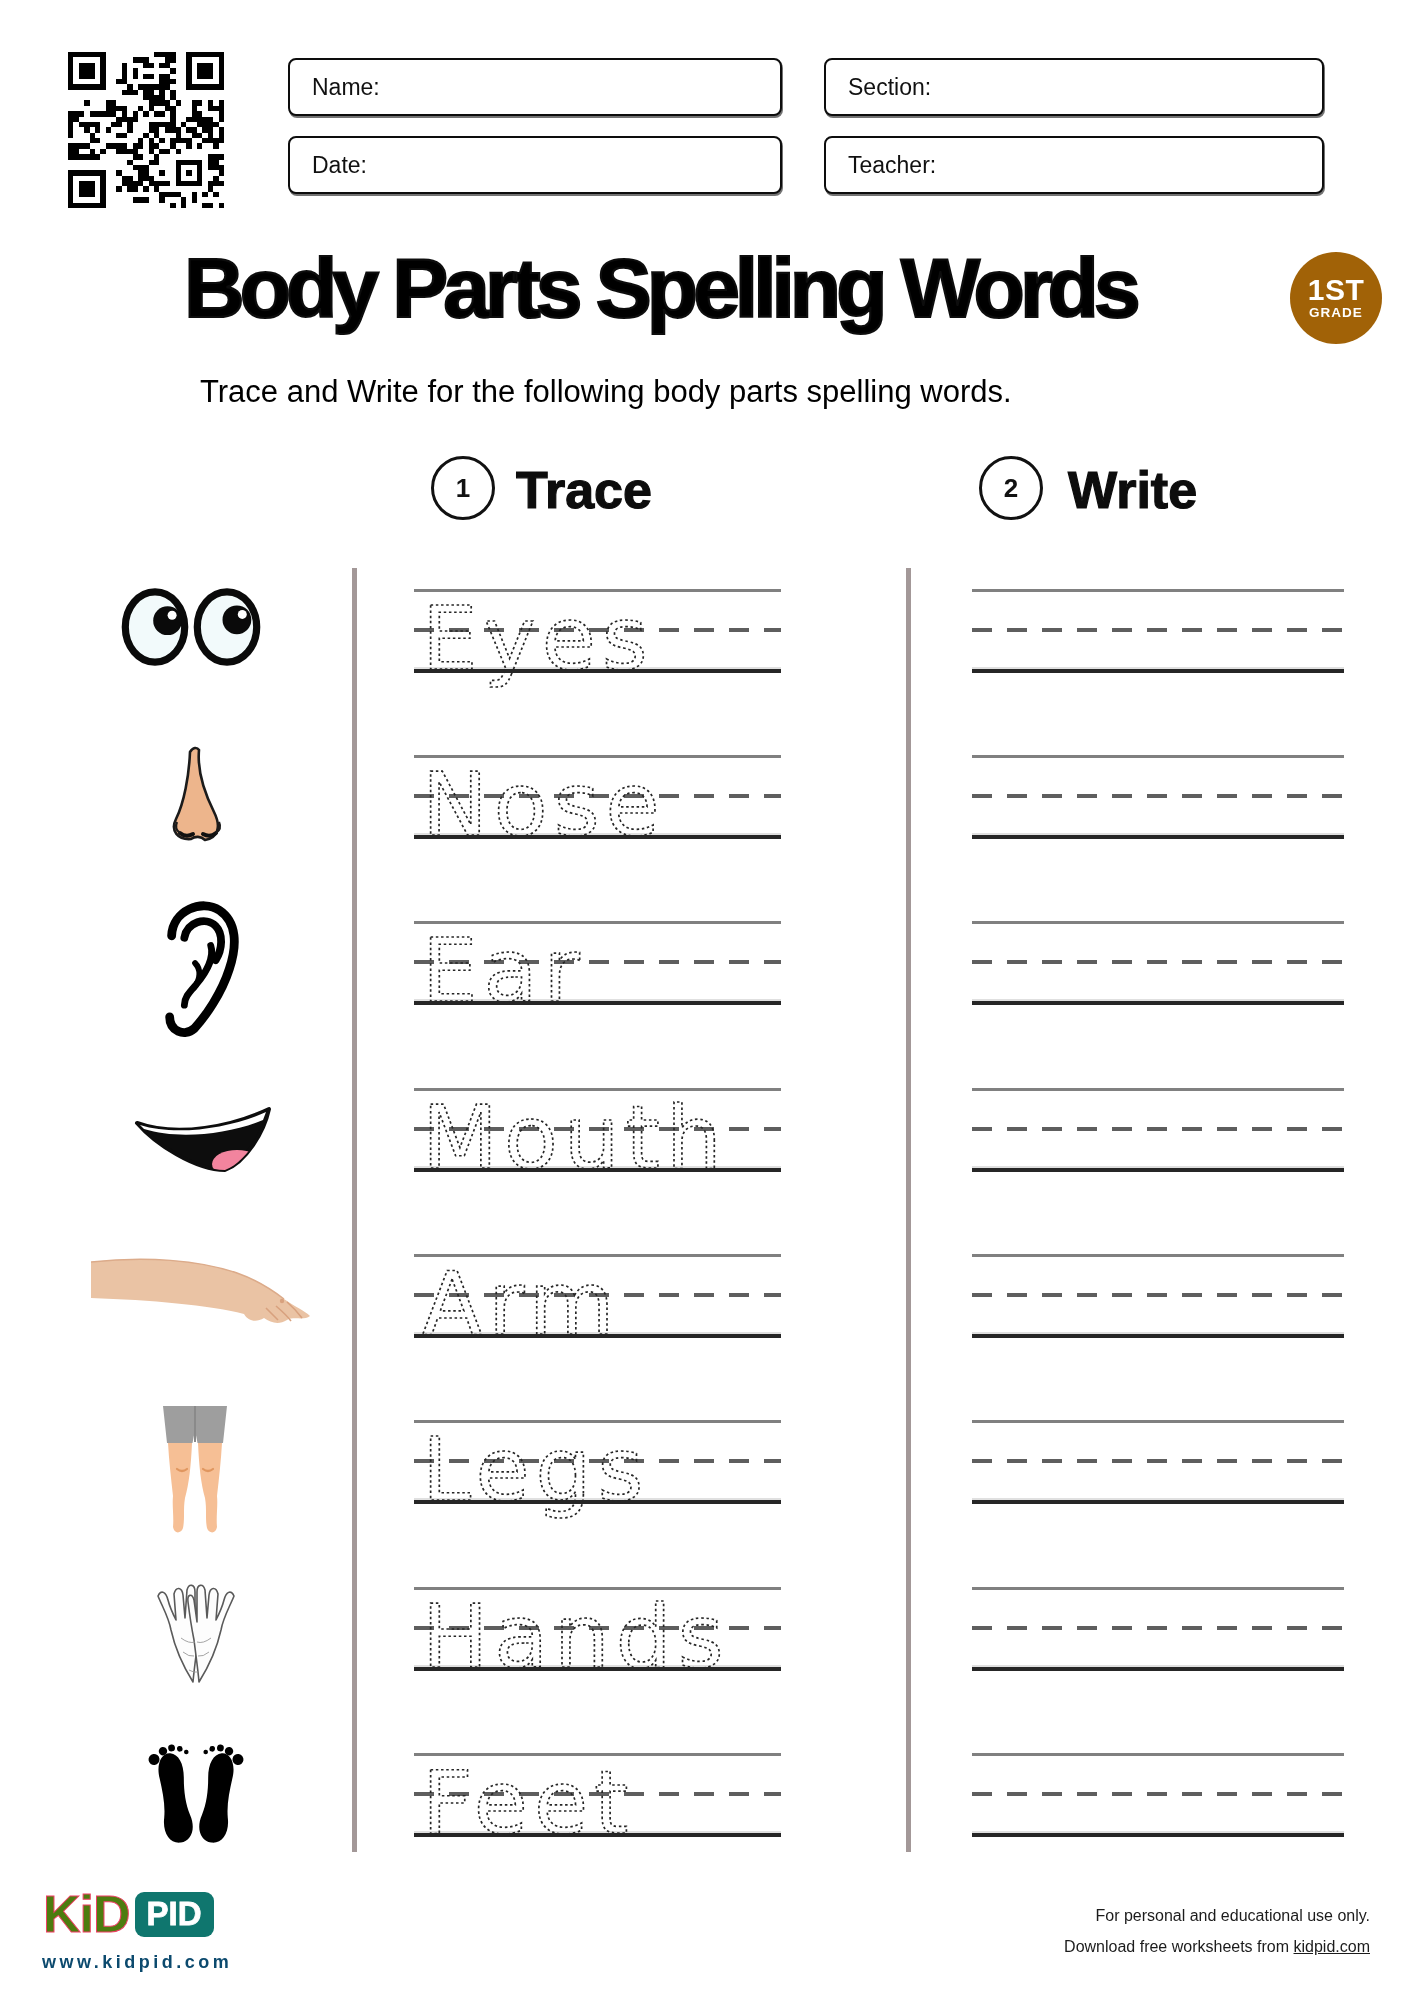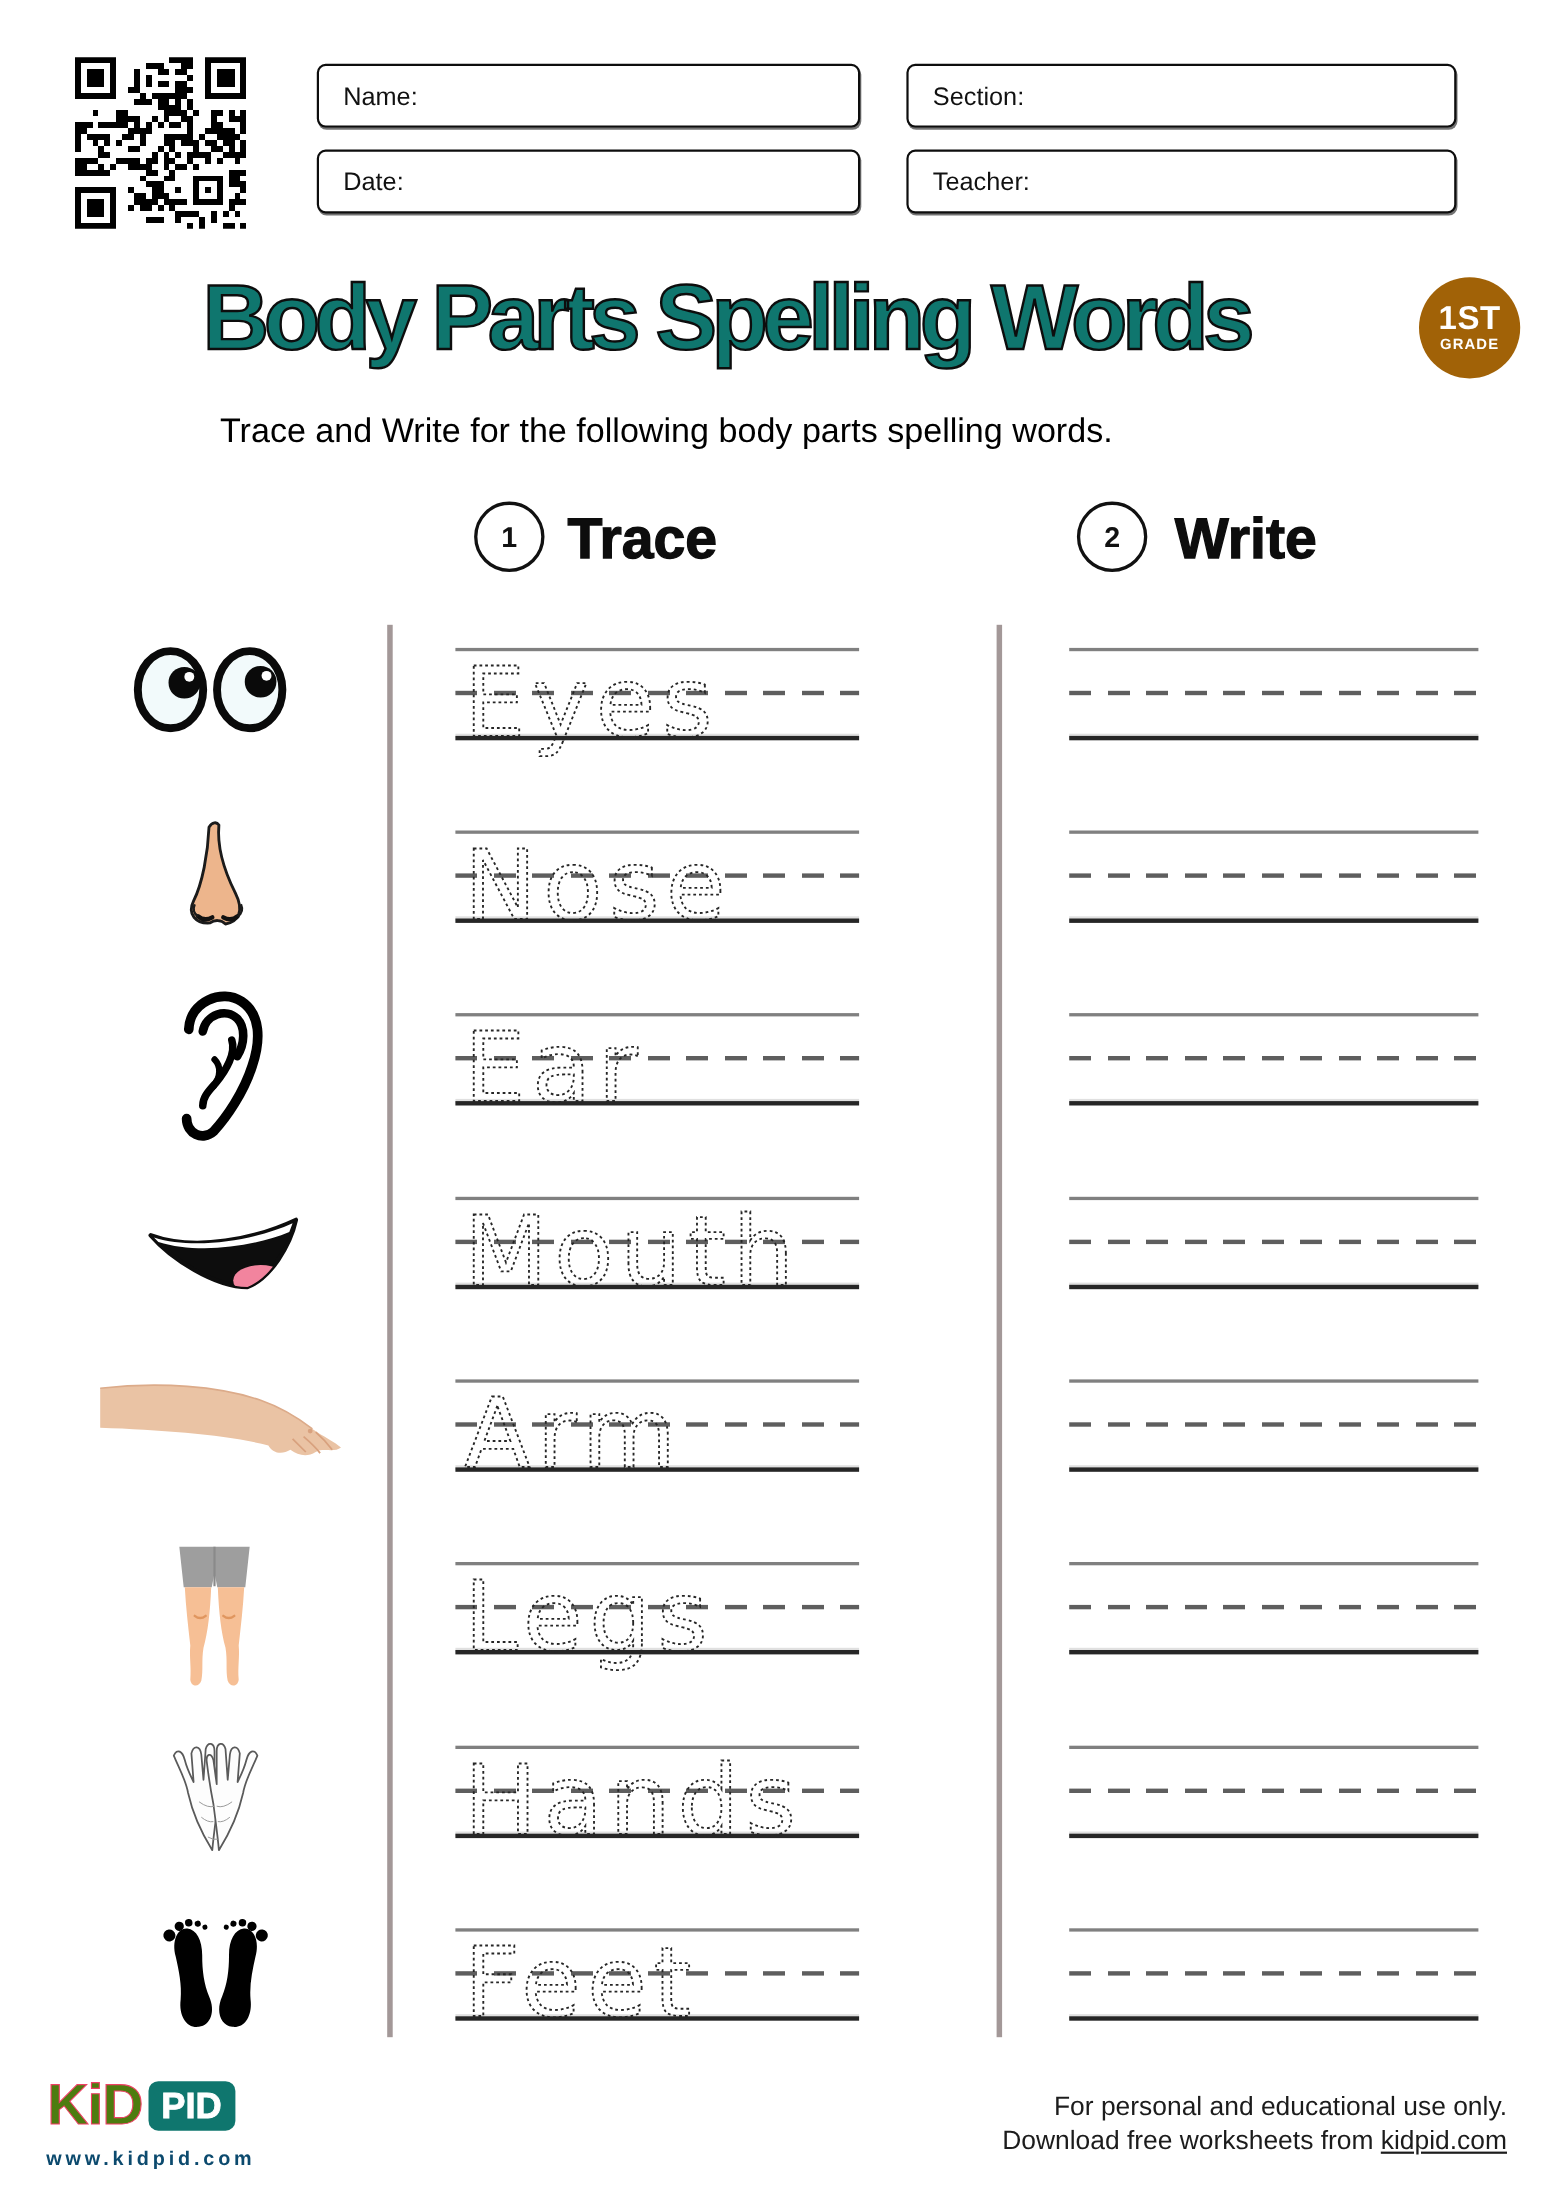--- a/index.html
+++ b/index.html
@@ -13,21 +13,21 @@
                display:flex; align-items:center; padding-left:22px; background:#fff;
                box-shadow:1px 2px 0 rgba(0,0,0,.55); }
   .field-box .lbl { font-size:23px; color:#111; }
   .box-name    { left:288px; top:58px;  width:494px; }
   .box-section { left:824px; top:58px;  width:500px; }
   .box-date    { left:288px; top:136px; width:494px; }
   .box-teacher { left:824px; top:136px; width:500px; }
 
   
   .title { position:absolute; left:184px; top:246px; font-size:84px; line-height:1;
-           font-weight:bold; letter-spacing:-5px; color:#0f766e;
+           font-weight:bold; letter-spacing:-5px; color:#000000;
            -webkit-text-stroke:2.2px #0d0d0d; white-space:nowrap; }
   .badge { position:absolute; left:1290px; top:252px; width:92px; height:92px; border-radius:50%;
            background:#a16207; color:#fff; display:flex; flex-direction:column;
            align-items:center; justify-content:center; text-align:center; }
   .badge .b1 { font-size:30px; font-weight:bold; line-height:.95; letter-spacing:.5px; }
   .badge .b2 { font-size:13.5px; font-weight:bold; letter-spacing:1px; }
   .subtitle { position:absolute; left:200px; top:374px; font-size:31px; color:#000; white-space:nowrap; }
 
   
   .num-circle { position:absolute; width:64px; height:64px; border:3.5px solid #111; border-radius:50%;
@@ -61,21 +61,21 @@
   .icon { position:absolute; }
 
   
   .logo { position:absolute; left:43px; top:1888px; display:flex; align-items:center; gap:5px; }
   .logo .kid { font-size:52px; font-weight:bold; color:#4d7c0f; letter-spacing:-1px; line-height:1;
                -webkit-text-stroke:1px #ef4065; }
   .logo .pid { background:#0f766e; color:#fff; font-size:33px; font-weight:bold; line-height:1;
                padding:5px 12px 7px; border-radius:9px; -webkit-text-stroke:.8px #fff; }
   .site { position:absolute; left:42px; top:1952px; font-size:18px; font-weight:bold;
           letter-spacing:3.5px; color:#0c4a6e; }
-  .note { position:absolute; right:44px; top:1900px; text-align:right; font-size:24px;
+  .note { position:absolute; right:44px; top:1900px; text-align:right; font-size:16px;
           color:#1c1c1c; line-height:31px; }
   .note a { color:#1c1c1c; text-decoration:underline; }
 </style>
 </head>
 <body>
 
 <div class="page">
 
   <svg class="qr" viewBox="0 0 29 29" shape-rendering="crispEdges">
     <rect x="0" y="0" width="29" height="29" fill="#fff"></rect>

